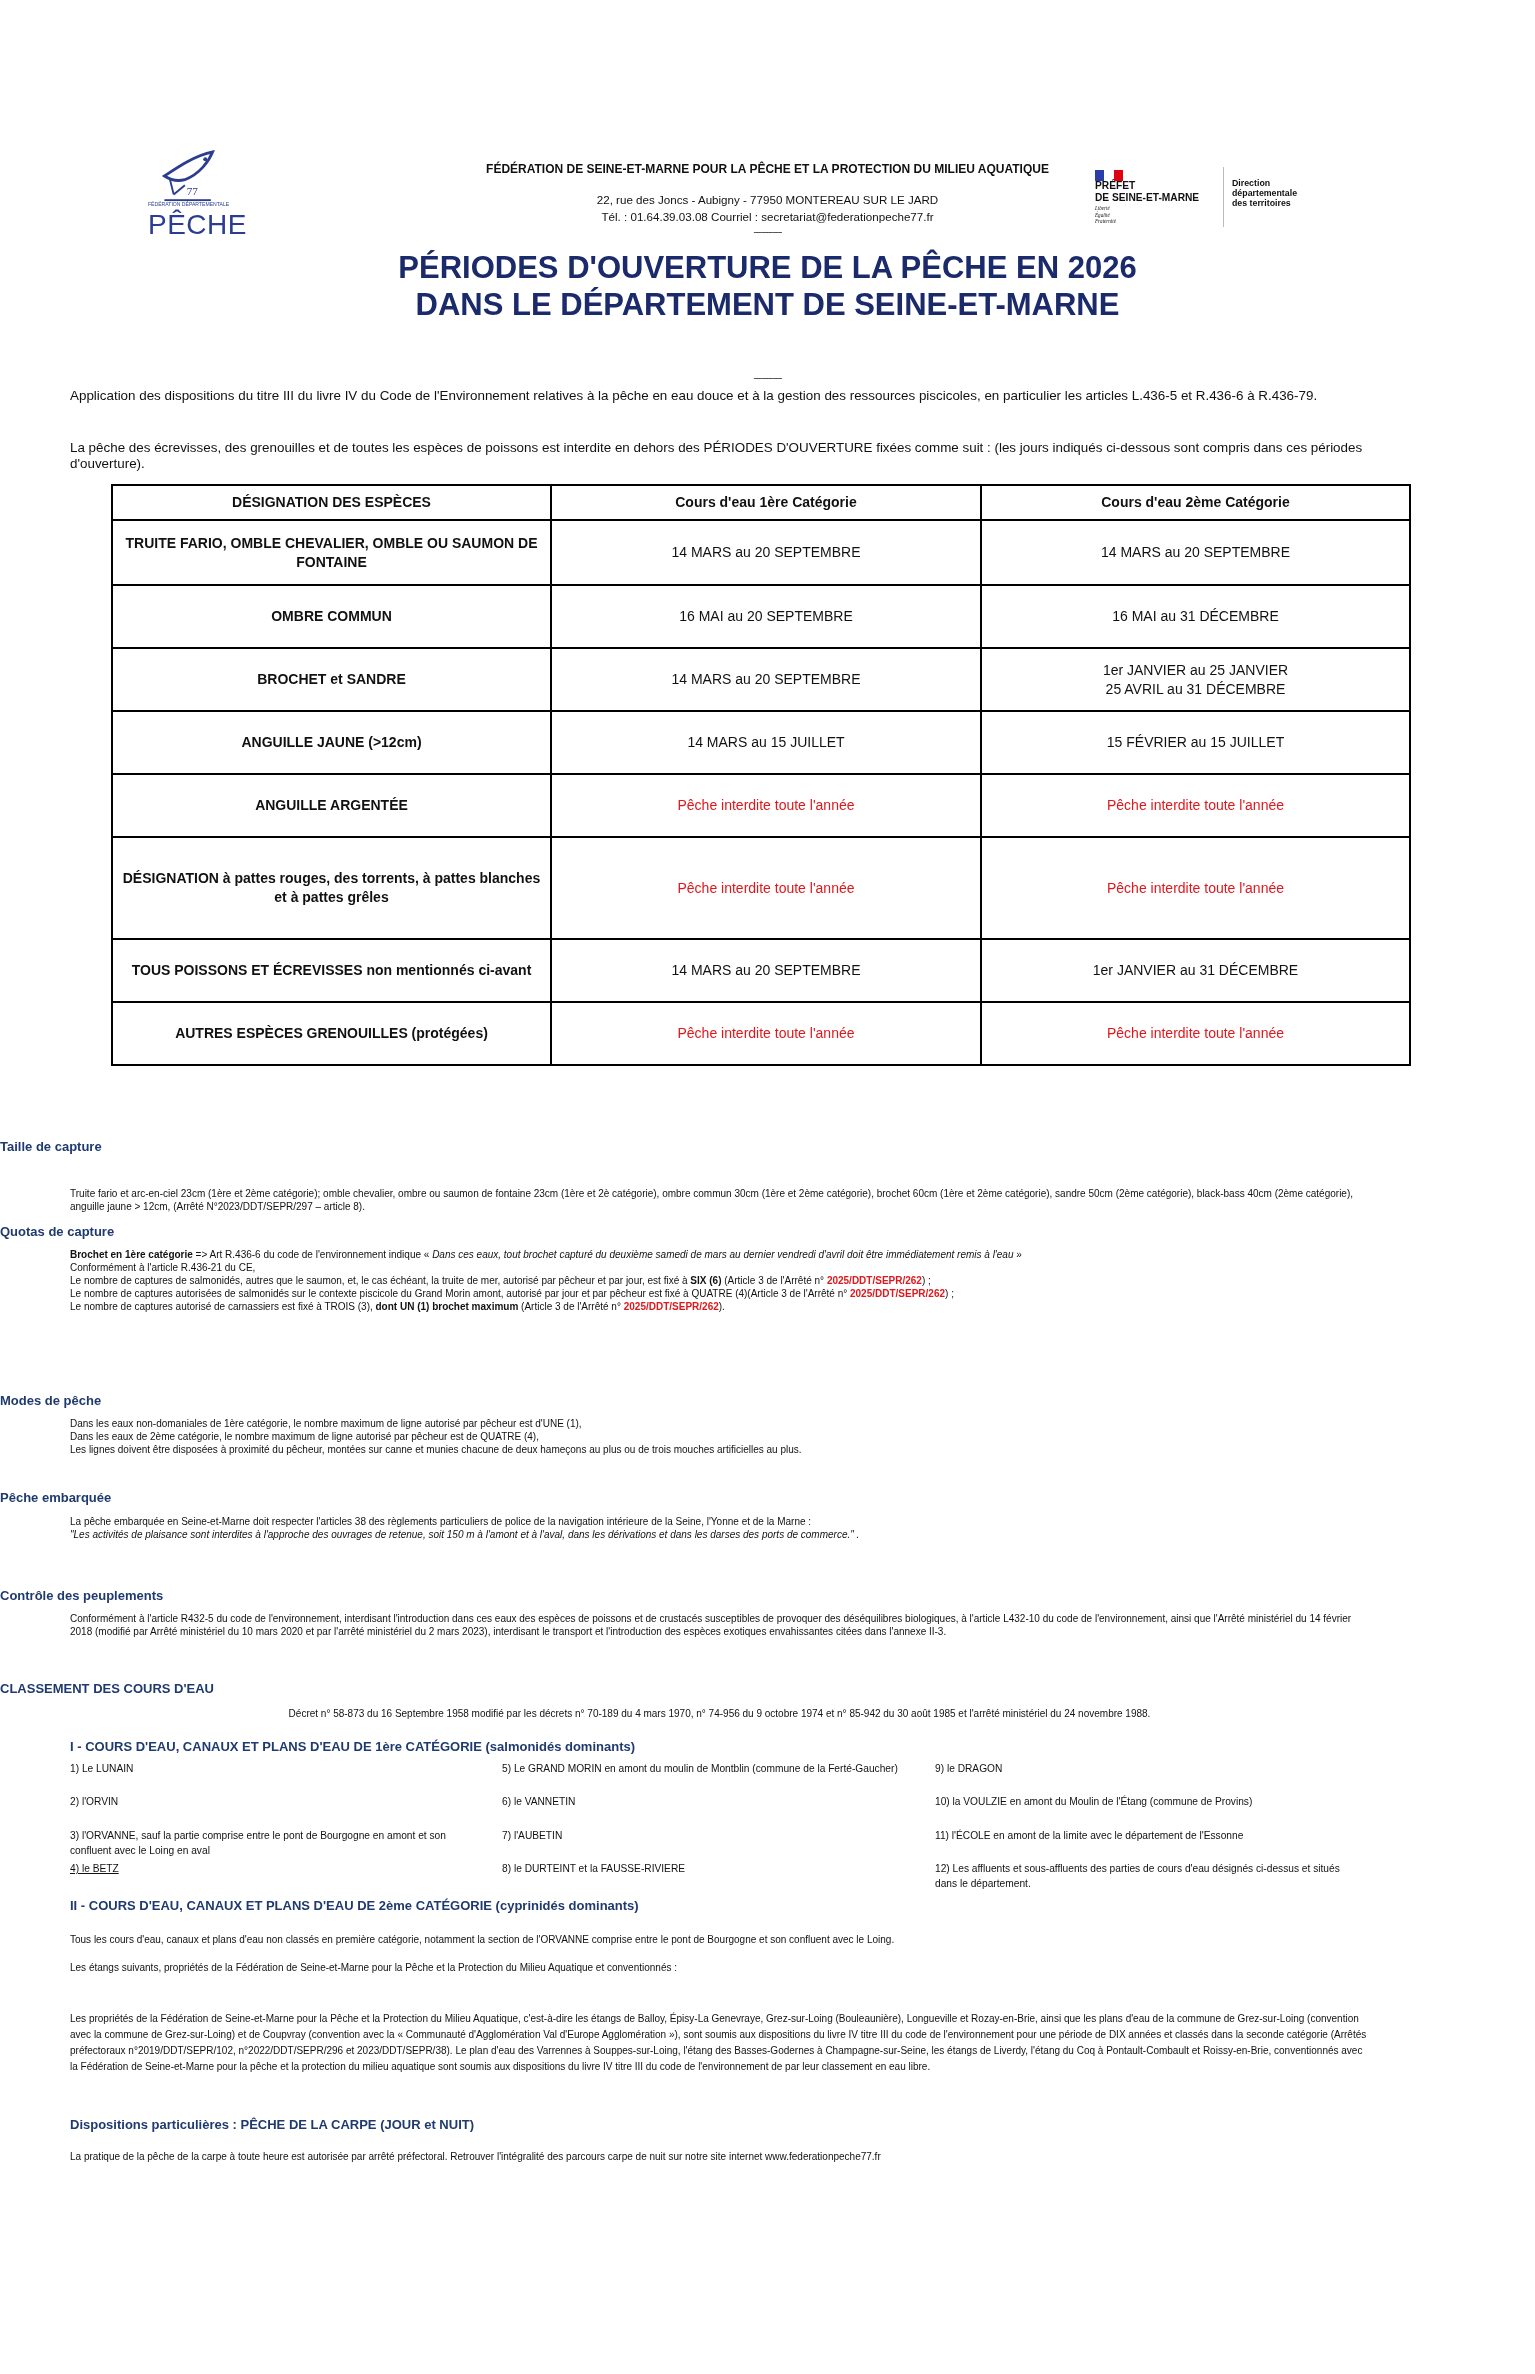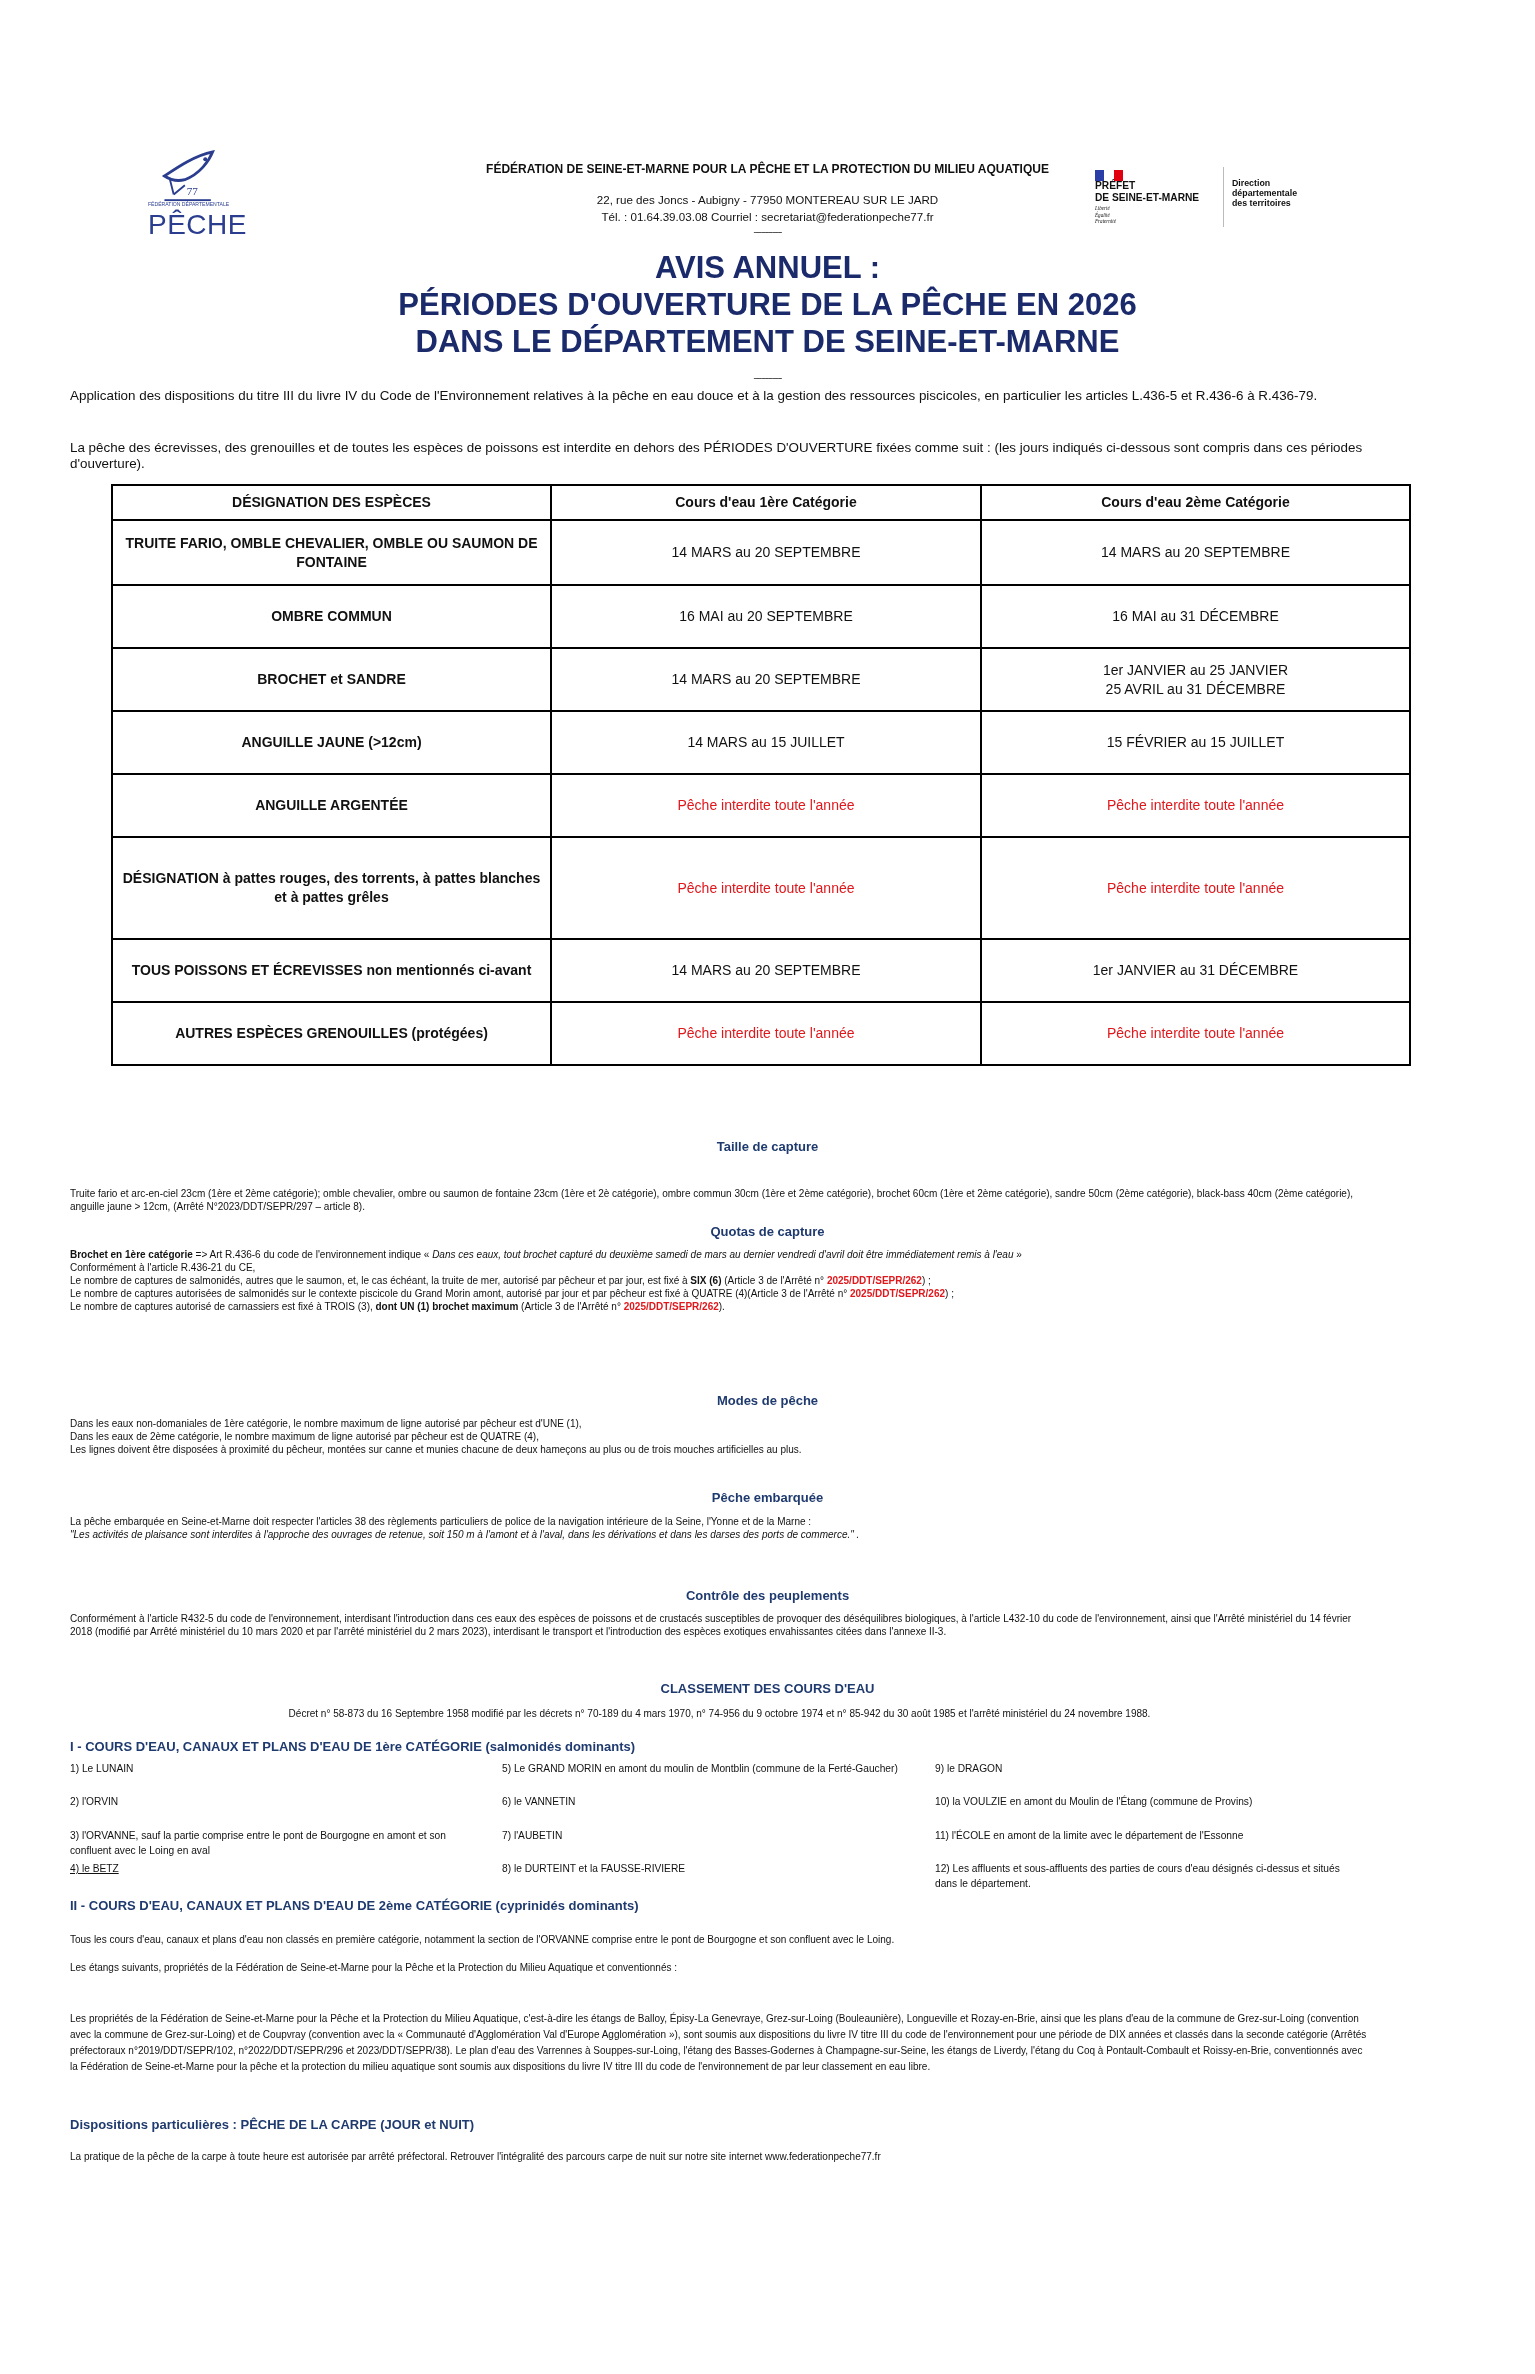--- a/index.html
+++ b/index.html
@@ -32,21 +32,21 @@
     .para { left: 70px; width: 1299px; font-size: 13.4px; line-height: 16px; }
 
     
     #periods-table { left: 67px; top: 484px; width: 1299px; border-collapse: collapse; table-layout: fixed; margin-left: 44px; }
     #periods-table td, #periods-table th { border: 2.8px solid #000; text-align: center; vertical-align: middle; font-size: 14px; line-height: 18.6px; padding: 0 9.3px; }
     #periods-table th { font-weight: bold; height: 33px; }
     #periods-table td.sp { font-weight: bold; }
     #periods-table td.val { font-weight: normal; }
     #periods-table td.forb { color: #e0171b; }
 
-    .sec-title { left: 0; width: 1535px; text-align: center; font-size: 13px; font-weight: bold; color: #1f3a6e; }
+    .sec-title { left: 0; width: 1535px; font-size: 13px; font-weight: bold; color: #1f3a6e; }
     .small { left: 70px; width: 1299px; font-size: 10px; line-height: 13px; }
     .small p { margin: 0; }
     .b { font-weight: bold; }
     .i { font-style: italic; }
 
     .cls-h { left: 70px; font-size: 13px; font-weight: bold; color: #1f3a6e; }
     .cls-item { position: absolute; font-size: 10.2px; line-height: 15px; }
   </style>
 </head>
 <body>
@@ -83,21 +83,20 @@
   </div>
   <div class="vsep"></div>
   <div class="dir">
     <div>Direction</div>
     <div>départementale</div>
     <div>des territoires</div>
   </div>
 </div>
 
 <div id="main-title" class="abs">
-  <div>AVIS ANNUEL :</div>
   <div>PÉRIODES D'OUVERTURE DE LA PÊCHE EN 2026</div>
   <div>DANS LE DÉPARTEMENT DE SEINE-ET-MARNE</div>
 </div>
 <div class="abs dash-line" style="top:373px;">---------------</div>
 
 <div class="abs para" style="top:388px;">Application des dispositions du titre III du livre IV du Code de l'Environnement relatives à la pêche en eau douce et à la gestion des ressources piscicoles, en particulier les articles L.436-5 et R.436-6 à R.436-79.</div>
 <div class="abs para" style="top:440px;">La pêche des écrevisses, des grenouilles et de toutes les espèces de poissons est interdite en dehors des PÉRIODES D'OUVERTURE fixées comme suit : (les jours indiqués ci-dessous sont compris dans ces périodes d'ouverture).</div>
 
 <table id="periods-table" class="abs">
   <colgroup>

